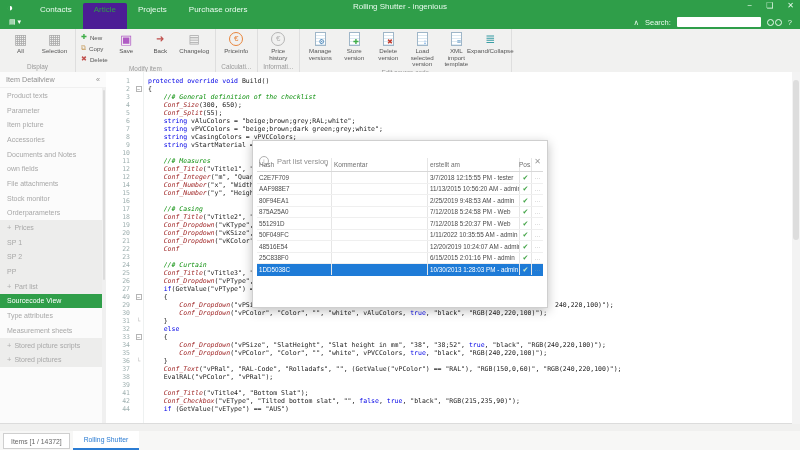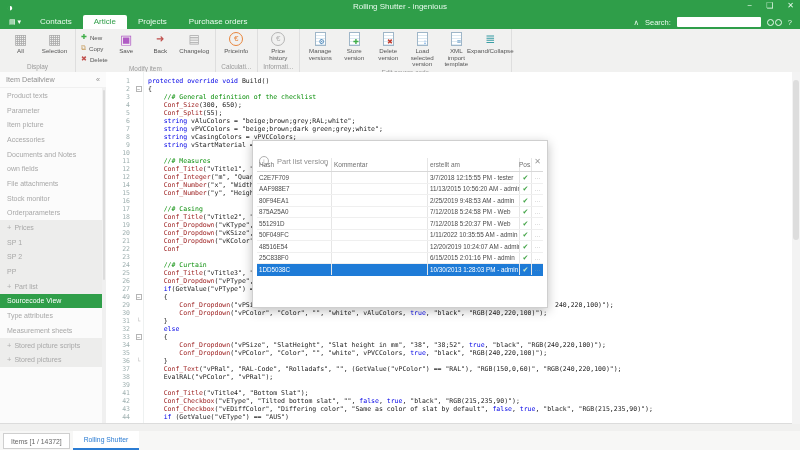--- a/index.html
+++ b/index.html
@@ -7,22 +7,22 @@
        font-family:"Liberation Sans",sans-serif;-webkit-font-smoothing:antialiased;}
   
   .titlebar{position:absolute;top:0;left:0;right:0;height:15px;background:#2f9e49;color:#fff;}
   .logo{position:absolute;left:7px;top:2px;font-size:10px;line-height:11px;color:#fff;}
   .win-title{position:absolute;left:0;right:0;top:2px;text-align:center;font-size:8px;color:#eafbee;}
   .win-controls{position:absolute;right:6px;top:1px;display:flex;gap:14px;font-size:8px;color:#eafbee;}
   .win-controls span{cursor:default;}
   
   .tabrow{position:absolute;top:15px;left:0;right:0;height:14px;background:#2f9e49;display:flex;align-items:flex-end;}
   .menu-btn{color:#fff;font-size:7px;padding:0 8px 3px 9px;}
-  .rtab{font-size:8px;color:#eafbee;padding:2px 11px 2px;line-height:10px;}
-  .rtab.active{background:#ffffff;color:#2f9e49;border-radius:2px 2px 0 0;}
+  .rtab{font-size:8px;color:#eafbee;padding:2px 11px 14px;line-height:10px;}
+  .rtab.active{background:#4c1d95;color:#2f9e49;border-radius:2px 2px 0 0;}
   .tab-right{margin-left:auto;display:flex;align-items:center;gap:6px;padding:0 8px 2px;color:#eafbee;font-size:7.5px;}
   .search-input{width:80px;height:10px;border:0;border-radius:1px;font-size:7px;padding:0 2px;font-family:"Liberation Sans",sans-serif;}
   .binoc{display:inline-flex;gap:1px;}
   .binoc i{width:5px;height:5px;border:1.3px solid #eafbee;border-radius:50%;}
   
   .ribbon{position:absolute;top:29px;left:0;right:0;height:43px;background:#f1f1f0;border-bottom:1px solid #d9d9d9;display:flex;}
   .rgroup{display:flex;flex-direction:column;border-right:1px solid #dedede;padding:2px 5px 0;}
   .rbuttons{flex:1;display:flex;align-items:flex-start;gap:3px;}
   .rlabel{text-align:center;font-size:6.4px;color:#9a9a9a;height:10px;line-height:9px;white-space:nowrap;}
   .bigbtn{width:31px;display:flex;flex-direction:column;align-items:center;font-size:6.2px;color:#555;text-align:center;line-height:6.6px;}
@@ -59,22 +59,22 @@
   
   .editor{position:absolute;top:72px;left:106px;right:0;bottom:26px;background:#fff;overflow:hidden;padding-top:5px;}
   .gsep{position:absolute;left:37px;top:0;bottom:0;width:1px;background:#eef1f1;}
   .code-row{display:flex;height:8px;line-height:8px;font-family:"DejaVu Sans Mono",monospace;font-size:6.5px;}
   .ln{width:24px;flex:none;text-align:right;color:#9fb0b0;padding-right:3px;}
   .fold{width:11px;flex:none;text-align:center;color:#b5b5b5;font-size:6px;line-height:8px;}
   .fold .fo{display:inline-block;width:6px;height:6px;border:1px solid #b5b5b5;box-sizing:border-box;
       line-height:4px;font-size:5px;color:#777;background:#fff;vertical-align:middle;}
   .ct{white-space:pre;color:#1c1c1c;padding-left:4px;}
   .ct .k{color:#0000e6;}
-  .ct .f{color:#9b1b1b;}
-  .ct .c{color:#0b8f0b;}
+  .ct .f{color:#9b1b1b;font-style:italic;}
+  .ct .c{color:#0b8f0b;font-style:italic;}
   .ed-scroll{position:absolute;right:0;top:0;width:8px;bottom:0;background:#f3f3f3;}
   .ed-scroll .thumb{position:absolute;left:1px;right:1px;top:8px;height:160px;background:#dddddd;border-radius:3px;}
   
   .dialog{position:absolute;left:252px;top:140px;width:296px;height:168px;background:#fff;
       border:1px solid #cfcfcf;box-shadow:0 3px 10px rgba(0,0,0,0.25);z-index:10;box-sizing:border-box;}
   .dlg-title{height:16px;display:flex;align-items:center;gap:8px;padding:12px 6px;font-size:7.5px;color:#8f8f8f;}
   .dlg-info{width:8px;height:8px;flex:none;border:1px solid #b0b0b0;border-radius:50%;font-size:6px;
       line-height:8px;text-align:center;color:#b0b0b0;}
   .dlg-close{margin-left:auto;color:#9a9a9a;font-size:8px;}
   .tbl{position:absolute;left:4px;right:4px;top:17px;bottom:3px;overflow:hidden;}
@@ -527,25 +527,20 @@
         <span class="ln">41</span>
         <span class="fold"></span>
         <span class="ct">    <span class="f">Conf_Title</span><span>("vTitle4", "Bottom Slat");</span></span>
       </div>
       <div class="code-row">
         <span class="ln">42</span>
         <span class="fold"></span>
         <span class="ct">    <span class="f">Conf_Checkbox</span><span>("vEType", "Tilted bottom slat", "", </span><span class="k">false</span><span>, </span><span class="k">true</span><span>, "black", "RGB(215,235,90)");</span></span>
       </div>
       <div class="code-row">
-        <span class="ln">43</span>
-        <span class="fold"></span>
-        <span class="ct">    <span class="f">Conf_Checkbox</span><span>("vEDiffColor", "Differing color", "Same as color of slat by default", </span><span class="k">false</span><span>, </span><span class="k">true</span><span>, "black", "RGB(215,235,90)");</span></span>
-      </div>
-      <div class="code-row">
         <span class="ln">44</span>
         <span class="fold"></span>
         <span class="ct">    <span class="k">if</span><span> (GetValue("vEType") == "AUS")</span></span>
       </div>
     </div>
   <div class="ed-scroll" style="position:absolute;top:72px;bottom:26px;right:0;width:8px;background:#f3f3f3;z-index:5;">
     <div class="thumb" style="position:absolute;left:1px;right:1px;top:8px;height:160px;background:#dddddd;border-radius:3px;"></div>
   </div>
 
   <div class="dialog">

